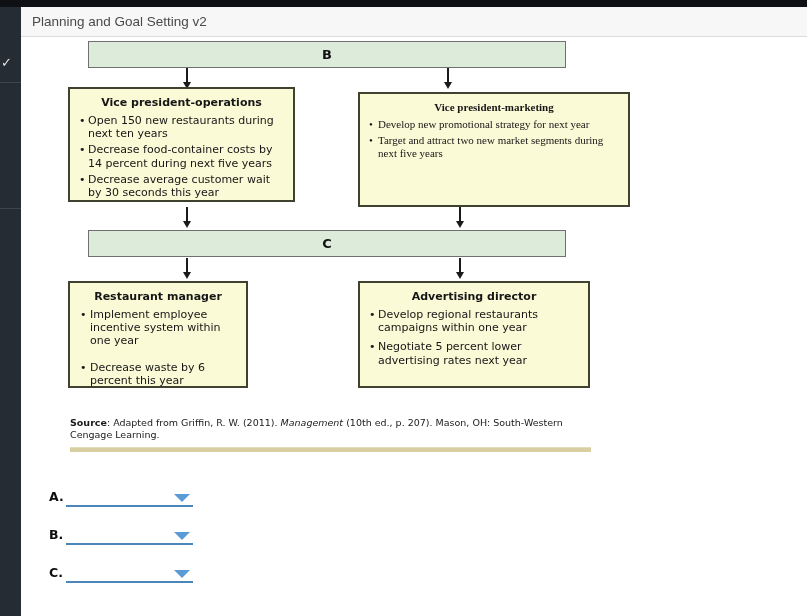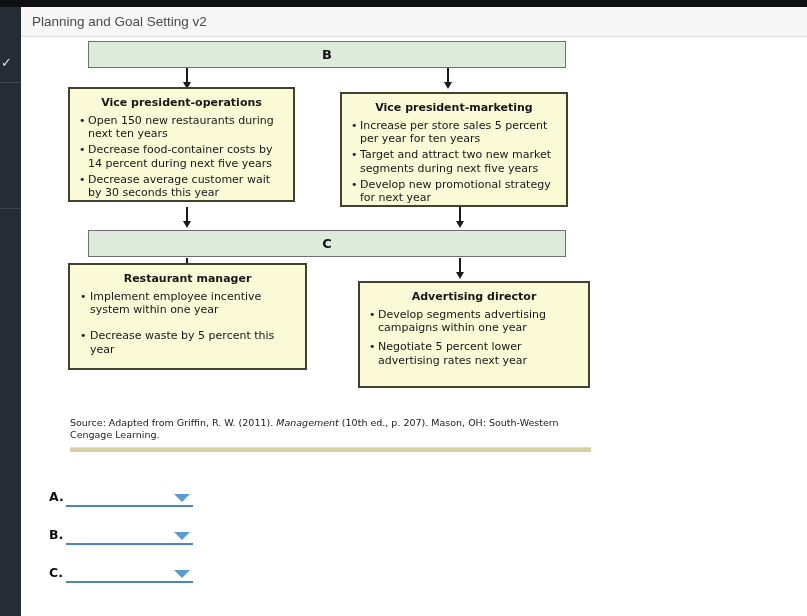--- a/index.html
+++ b/index.html
@@ -23,39 +23,39 @@
   
   .level-bar { position:absolute; left:88px; width:478px; height:27px; background:#dcebda;
     border:1px solid #707070; display:flex; align-items:center; justify-content:center; }
   .level-bar .bar-label { font-weight:bold; font-size:13px; color:#111; }
   #bar-b { top:41px; }
   #bar-c { top:230px; }
   
   .ybox { position:absolute; background:#fbfad7; border:2px solid #41412f;
     padding:5px 7px 4px 7px; color:#161616; }
   #vp-ops  { left:68px;  top:87px;  width:227px; height:115px; }
-  #vp-mkt  { left:340px; top:92px;  width:228px; height:115px; }
-  #rest-mgr{ left:68px;  top:263px; width:239px; height:107px; }
+  #vp-mkt  { left:358px; top:92px;  width:272px; height:115px;font-family:Liberation Serif, serif; }
+  #rest-mgr{ left:68px;  top:281px; width:180px; height:107px; }
   #ad-dir  { left:358px; top:281px; width:232px; height:107px; }
   .ybox .box-title { font-size:11px; font-weight:bold; text-align:center; margin:2px 0 5px; }
   .ybox ul { list-style:none; font-size:11px; line-height:1.2; }
   .ybox li { position:relative; padding-left:11px; margin-bottom:3px; }
   .ybox li::before { content:"\2022"; position:absolute; left:2px; }
   #rest-mgr li { margin-bottom:13px; padding-left:13px; }
   #rest-mgr li::before { left:3px; }
   #ad-dir li { margin-bottom:6px; }
   
   .arrow { position:absolute; width:2px; background:#1a1a1a; }
   .arrow::after { content:""; position:absolute; bottom:-6px; left:-3px;
     border-left:4px solid transparent; border-right:4px solid transparent;
     border-top:7px solid #1a1a1a; }
   
   .source { position:absolute; left:70px; top:417px; width:527px; font-size:9.5px;
     color:#1a1a1a; line-height:1.25; }
-  .source .bold { font-weight:normal; }
+  .source .bold { font-weight:bold; }
   .source .italic { font-style:italic; }
   
   .tan-divider { position:absolute; left:70px; top:447px; width:521px; height:5px;
     background:#d8cfa1; border-top:1px solid #e3dcb8; }
   
   .answer-label { position:absolute; left:49px; font-weight:bold; font-size:12.5px; color:#0d0d0d; }
   .answer-field { position:absolute; left:66px; width:127px; height:17px;
     border-bottom:2px solid #4a86b8; cursor:pointer; }
   .answer-value { font-size:11px; color:#222; }
   .answer-caret { position:absolute; right:3px; bottom:3px; width:0; height:0;
@@ -91,48 +91,47 @@
     <ul>
       <li>Open 150 new restaurants during next ten years</li>
       <li>Decrease food-container costs by 14 percent during next five years</li>
       <li>Decrease average customer wait by 30 seconds this year</li>
     </ul>
   </div>
 
   <div class="ybox" id="vp-mkt">
     <div class="box-title">Vice president-marketing</div>
     <ul>
-      <li>Increase per store sales 5 percent per year for ten years</li>
+      <li>Develop new promotional strategy for next year</li>
       <li>Target and attract two new market segments during next five years</li>
-      <li>Develop new promotional strategy for next year</li>
     </ul>
   </div>
 
   <div class="arrow" style="left:186px; top:207px; height:15px;"></div>
   <div class="arrow" style="left:459px; top:207px; height:15px;"></div>
 
   <div class="level-bar" id="bar-c">
     <span class="bar-label">C</span>
   </div>
 
   <div class="arrow" style="left:186px; top:258px; height:15px;"></div>
   <div class="arrow" style="left:459px; top:258px; height:15px;"></div>
 
   <div class="ybox" id="rest-mgr">
     <div class="box-title">Restaurant manager</div>
     <ul>
       <li>Implement employee incentive system within one year</li>
-      <li>Decrease waste by 5 percent this year</li>
+      <li>Decrease waste by 6 percent this year</li>
     </ul>
   </div>
 
   <div class="ybox" id="ad-dir">
     <div class="box-title">Advertising director</div>
     <ul>
-      <li>Develop segments advertising campaigns within one year</li>
+      <li>Develop regional restaurants campaigns within one year</li>
       <li>Negotiate 5 percent lower advertising rates next year</li>
     </ul>
   </div>
 
   <div class="source"><span class="bold">Source</span><span>: Adapted from Griffin, R. W. (2011). </span><span class="italic">Management</span><span> (10th ed., p. 207). Mason, OH: South-Western Cengage Learning.</span></div>
 
   <div class="tan-divider"></div>
 
   <div class="answer-label" style="top:489px;">A.</div>
   <div class="answer-field" style="top:490px;">

